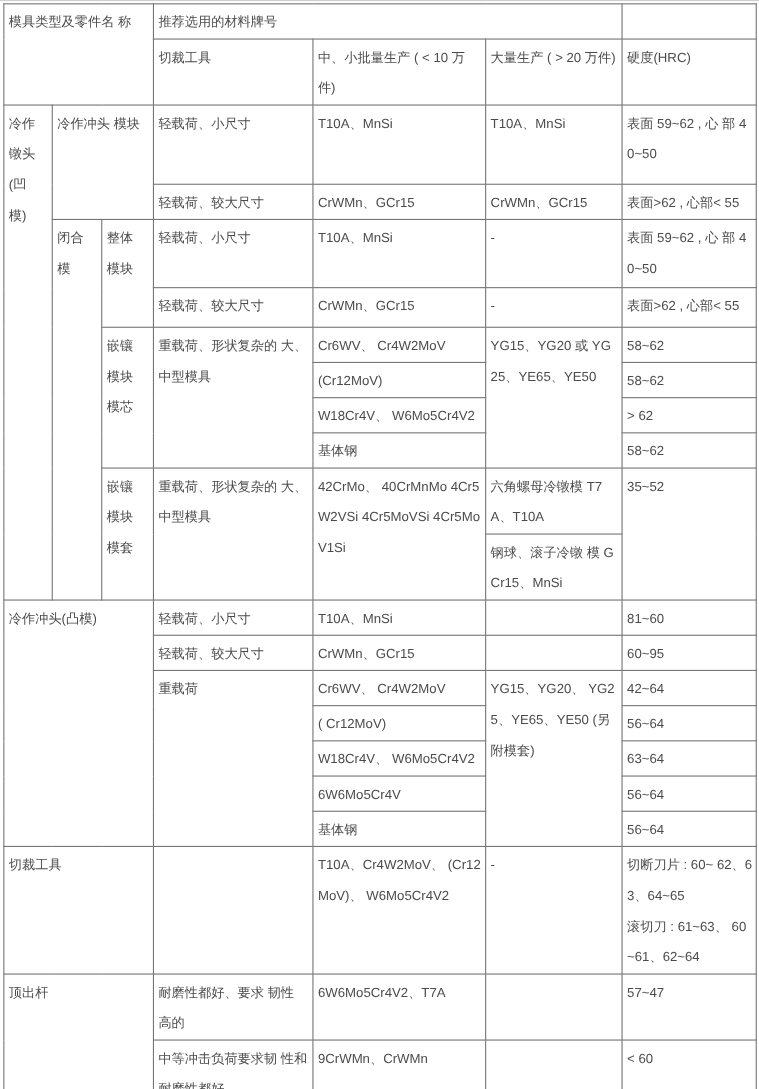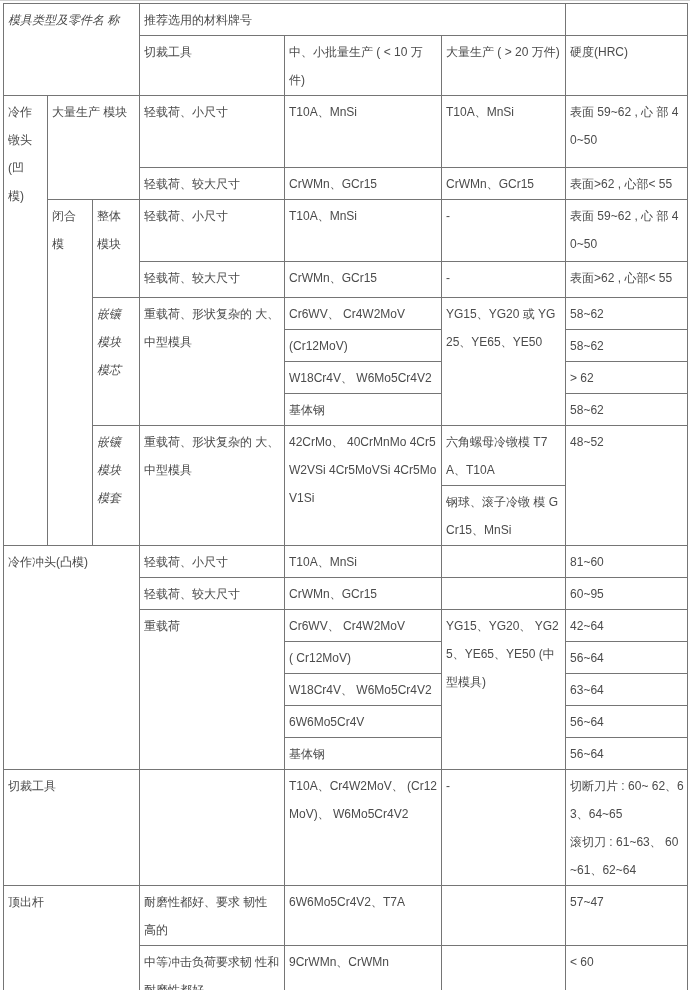--- a/index.html
+++ b/index.html
@@ -16,21 +16,21 @@
     font-size:12px;
     color:#4b4b4b;
     line-height:28px;
     padding:2px 3px 1px 4px;
     vertical-align:top;
     white-space:pre-line;
     word-break:break-all;
     overflow:hidden;
   }
   td.vm{vertical-align:middle;}
-  td.vt{vertical-align:top;font-style:italic;}
+  td.vt{vertical-align:top;}
 </style>
 </head>
 <body>
 
 <div class="top-rule"></div>
 
 <table class="mat">
   <colgroup>
     <col style="width:44px">
       <col style="width:45px">
@@ -52,21 +52,21 @@
     <td class="vm">中、小批量生产 ( &lt; 10 万件)</td>
     <td class="vm">大量生产 ( &gt; 20 万件)</td>
     <td class="vm">硬度(HRC)</td>
   </tr>
 
   <tr style="height:72px">
     <td rowspan="10" class="vm">冷作
 镦头
 (凹
 模)</td>
-    <td colspan="2" rowspan="2" class="vm">大量生产 模块</td>
+    <td colspan="2" rowspan="2" class="vm">冷作冲头 模块</td>
     <td>轻载荷、小尺寸</td>
     <td>T10A、MnSi</td>
     <td>T10A、MnSi</td>
     <td>表面 59~62 , 心 部 40~50</td>
   </tr>
   <tr style="height:31px">
     <td>轻载荷、较大尺寸</td>
     <td>CrWMn、GCr15</td>
     <td>CrWMn、GCr15</td>
     <td>表面&gt;62 , 心部&lt; 55</td>
@@ -106,21 +106,21 @@
   <tr style="height:31px">
     <td>基体钢</td>
     <td>58~62</td>
   </tr>
 
   <tr style="height:58px">
     <td rowspan="2" class="vt">嵌镶 模块 模套</td>
     <td rowspan="2" class="vm">重载荷、形状复杂的 大、中型模具</td>
     <td rowspan="2" class="vm">42CrMo、 40CrMnMo 4Cr5W2VSi 4Cr5MoVSi 4Cr5MoV1Si</td>
     <td>六角螺母冷镦模 T7A、T10A</td>
-    <td rowspan="2" class="vm">48~52</td>
+    <td rowspan="2" class="vm">35~52</td>
   </tr>
   <tr style="height:59px">
     <td>钢球、滚子冷镦 模 GCr15、MnSi</td>
   </tr>
 
   <tr style="height:29px">
     <td colspan="3" rowspan="7" class="vm">冷作冲头(凸模)</td>
     <td>轻载荷、小尺寸</td>
     <td>T10A、MnSi</td>
     <td></td>
@@ -128,21 +128,21 @@
   </tr>
   <tr style="height:28px">
     <td>轻载荷、较大尺寸</td>
     <td>CrWMn、GCr15</td>
     <td></td>
     <td>60~95</td>
   </tr>
   <tr style="height:28px">
     <td rowspan="5" class="vm">重载荷</td>
     <td>Cr6WV、 Cr4W2MoV</td>
-    <td rowspan="5" class="vm">YG15、YG20、 YG25、YE65、YE50 (中型模具)</td>
+    <td rowspan="5" class="vm">YG15、YG20、 YG25、YE65、YE50 (另附模套)</td>
     <td>42~64</td>
   </tr>
   <tr style="height:28px">
     <td>( Cr12MoV)</td>
     <td>56~64</td>
   </tr>
   <tr style="height:28px">
     <td>W18Cr4V、 W6Mo5Cr4V2</td>
     <td>63~64</td>
   </tr>

